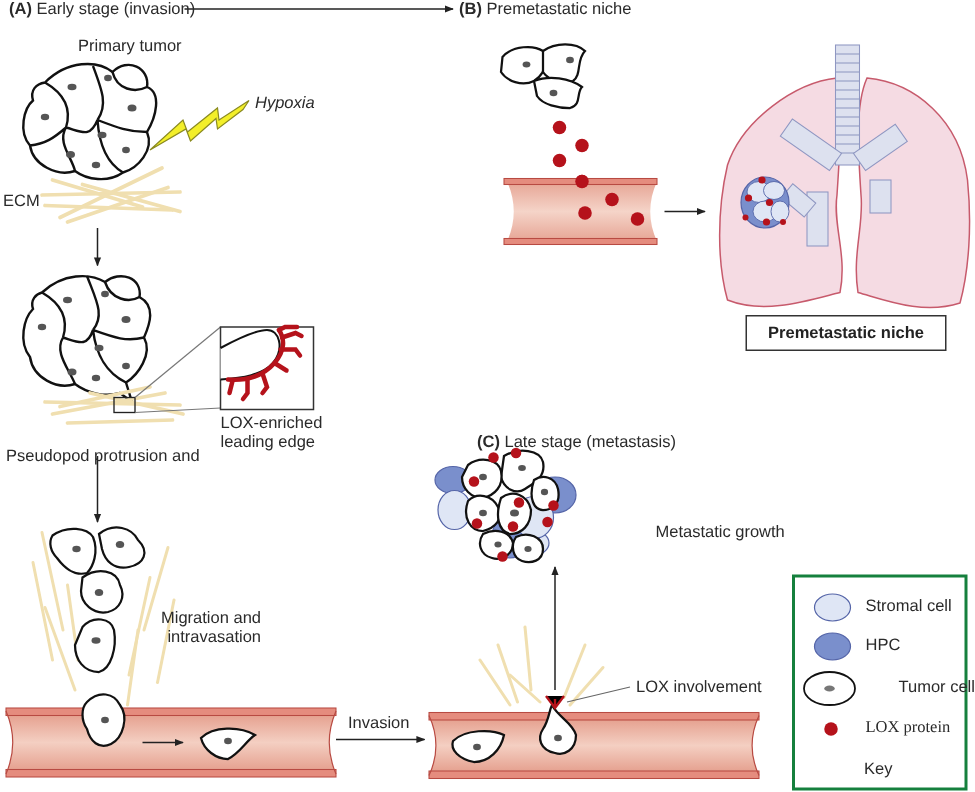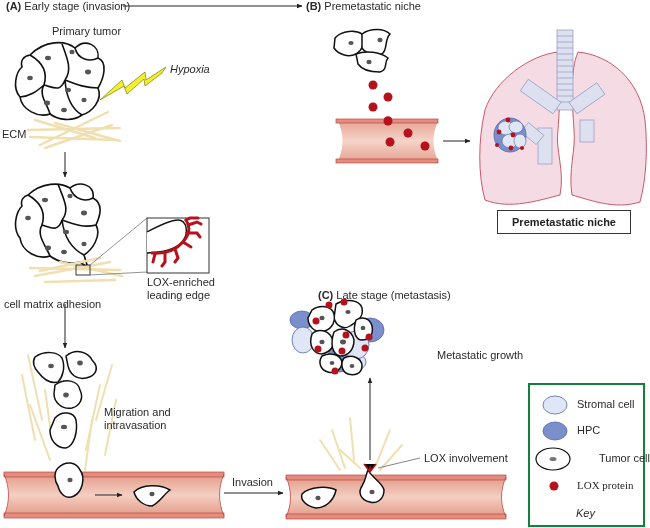--- a/index.html
+++ b/index.html
@@ -1,21 +1,21 @@
 <!DOCTYPE html>
 <html><head>
 <meta charset="utf-8">
 <style>
   html, body { margin: 0; padding: 0; background: #ffffff; }
   body { width: 650px; height: 528px; position: relative; overflow: hidden;
          font-family: "Liberation Sans", sans-serif; color: #222; }
   svg { position: absolute; left: 0; top: 0; }
   .lbl { position: absolute; font-size: 11px; color: #2a2a2a; white-space: nowrap; line-height: 13px; }
   .lbl b { font-weight: bold; }
-  .center { text-align: left; }
+  .center { text-align: right; }
   .niche-box { position: absolute; left: 497px; top: 210px; width: 132px; height: 22px;
                border: 1px solid #333; background: #fff; font-weight: bold; font-size: 11px;
                display: flex; align-items: center; justify-content: center; }
   .key-box { position: absolute; left: 528px; top: 383px; width: 113px; height: 140px;
              border: 2px solid #15803d; background: #fff; }
   .key-label { position: absolute; font-size: 11px; color: #2a2a2a; white-space: nowrap; }
 </style>
 </head>
 <body>
 
@@ -292,21 +292,21 @@
 <div class="lbl" style="left:318px;top:289px;"><b>(C)</b> <span>Late stage (metastasis)</span></div>
 
 <div class="lbl" style="left:27px;top:25px;padding-left:25px;">Primary tumor</div>
 <div class="lbl" style="left:170px;top:63px;font-style:italic;">Hypoxia</div>
 <div class="lbl" style="left:2px;top:128px;">ECM</div>
 <div class="lbl center" style="left:147px;top:276px;width:62px;">
     <div>LOX-enriched</div>
     <div>leading edge</div>
   </div>
 <div class="lbl center" style="left:4px;top:298px;width:124px;">
-    <div>cell matrix adhesion</div>
+    <div>Pseudopod protrusion and</div>
   </div>
 <div class="lbl center" style="left:104px;top:406px;width:70px;">
     <div>Migration and</div>
     <div>intravasation</div>
   </div>
 <div class="lbl" style="left:232px;top:476px;">Invasion</div>
 <div class="lbl" style="left:424px;top:452px;">LOX involvement</div>
 <div class="lbl" style="left:437px;top:349px;">Metastatic growth</div>
 
 <div class="niche-box">Premetastatic niche</div>
@@ -318,14 +318,14 @@
     <g>
         <ellipse cx="23" cy="74" rx="17" ry="11" fill="#fff" stroke="#111" stroke-width="1.2"></ellipse>
         <ellipse cx="23" cy="74" rx="3.5" ry="2" fill="#777"></ellipse>
       </g>
     <circle cx="24" cy="101" r="4.5" fill="#b5121b"></circle>
   </svg>
   <div class="key-label" style="left:47px;top:13px;">Stromal cell</div>
   <div class="key-label" style="left:47px;top:39px;">HPC</div>
   <div class="key-label" style="left:47px;top:67px;margin-left:22px;">Tumor cell</div>
   <div class="key-label" style="left:47px;top:94px;font-family:Liberation Serif, serif;">LOX protein</div>
-  <div class="key-label" style="left:46px;top:122px;font-style:italic;">Key</div>
+  <div class="key-label" style="left:46px;top:122px;">Key</div>
 </div>
 
 </body></html>

